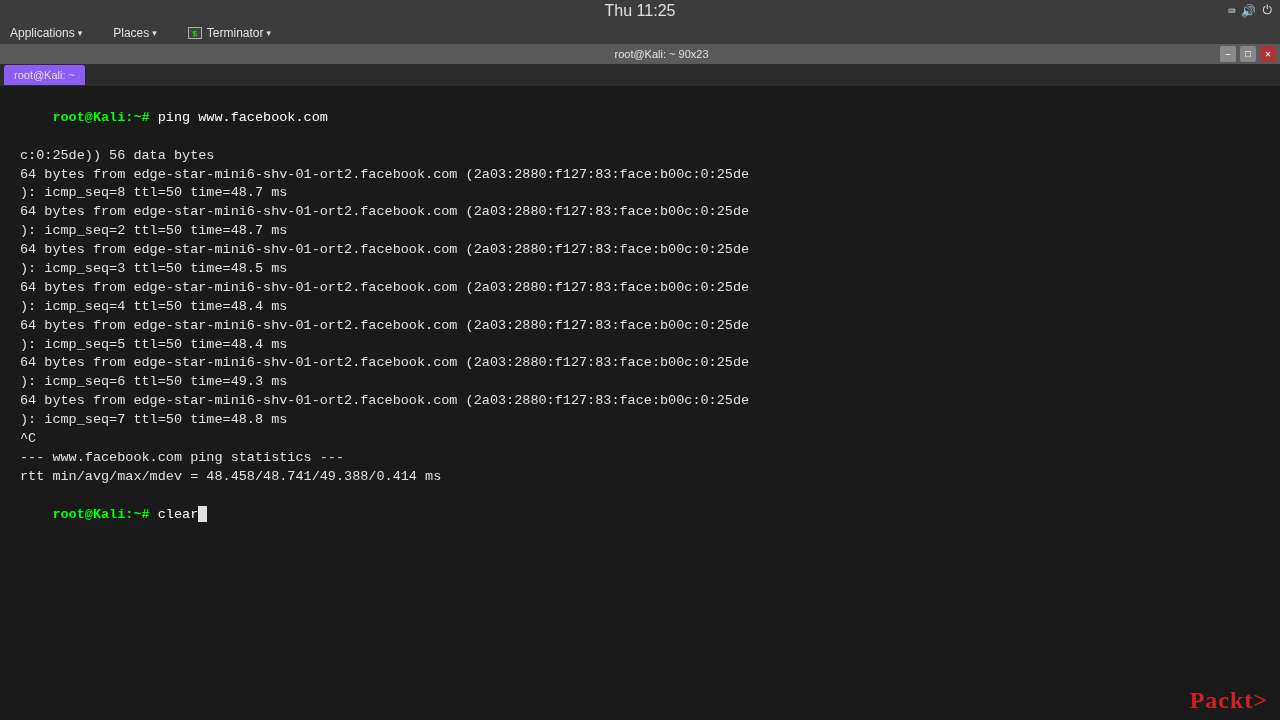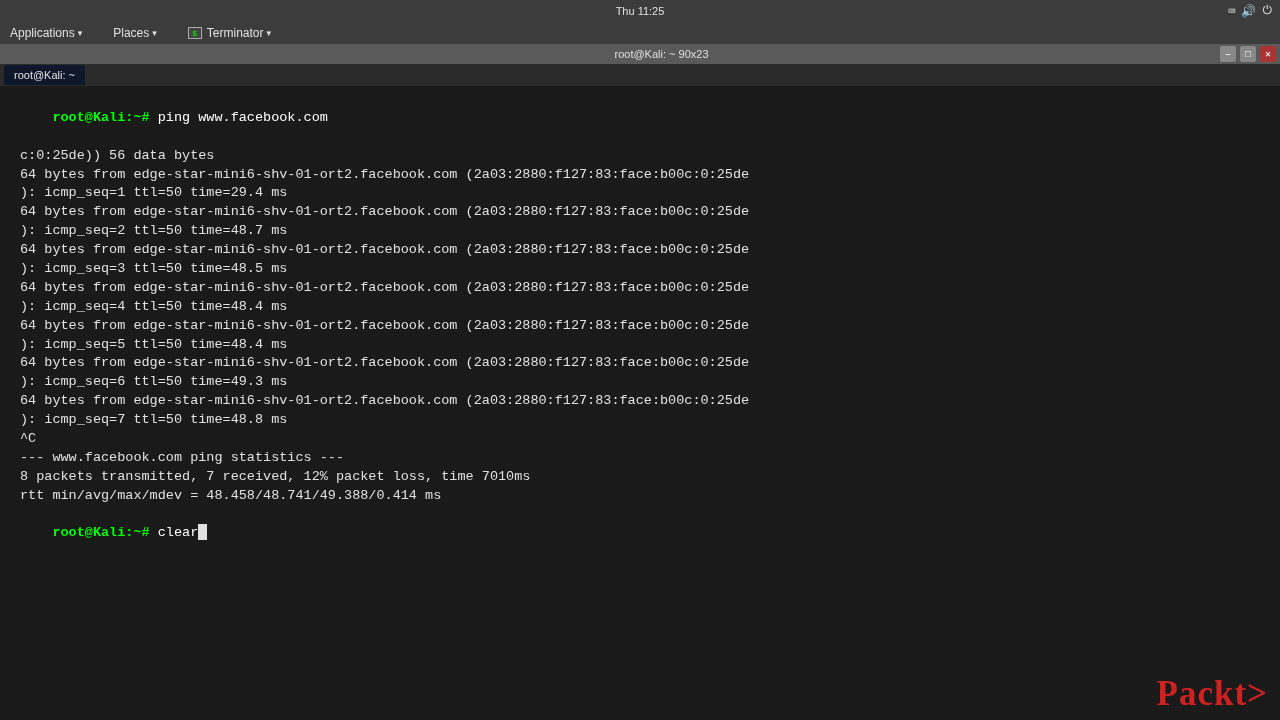--- a/index.html
+++ b/index.html
@@ -81,34 +81,34 @@
       font-size: 11px;
       font-family: sans-serif;
       padding: 2px 10px;
       border-radius: 3px 3px 0 0;
       cursor: pointer;
       display: flex;
       align-items: center;
       gap: 5px;
       height: 20px;
     }
-    .tab-item.active { background: #0f172a; }
+    .tab-item.active { background: #8b5cf6; }
 
     
     #topbar {
       background: #3c3c3c;
       height: 22px;
       display: flex;
       align-items: center;
       justify-content: center;
       position: relative;
     }
     #clock {
       color: #e0e0e0;
-      font-size: 11px;
+      font-size: 16px;
       font-family: sans-serif;
     }
     #tray {
       position: absolute;
       right: 8px;
       display: flex;
       align-items: center;
       gap: 6px;
     }
     .tray-icon {
@@ -144,21 +144,21 @@
       animation: blink 1s step-end infinite;
     }
     @keyframes blink { 0%, 100% { opacity: 1; } 50% { opacity: 0; } }
 
     
     #packt-logo {
       position: absolute;
       bottom: 6px;
       right: 12px;
       color: #cc2222;
-      font-size: 35px;
+      font-size: 24px;
       font-family: Georgia, serif;
       font-weight: bold;
       letter-spacing: 1px;
     }
     #packt-logo span { color: #cc2222; }
 
     
     .term-icon {
       display: inline-block;
       width: 14px;
@@ -216,36 +216,35 @@
 </div>
 
 <div id="terminal">
 
   <div class="term-line">
     <span class="prompt-green">root@Kali:~# </span><span class="prompt-white">ping www.facebook.com</span>
   </div>
 
   <div class="term-line">c:0:25de)) 56 data bytes</div>
   <div class="term-line">64 bytes from edge-star-mini6-shv-01-ort2.facebook.com (2a03:2880:f127:83:face:b00c:0:25de</div>
-  <div class="term-line">): icmp_seq=1 ttl=50 time=29.4 ms</div>
+  <div class="term-line">): icmp_seq=8 ttl=50 time=48.7 ms</div>
   <div class="term-line">64 bytes from edge-star-mini6-shv-01-ort2.facebook.com (2a03:2880:f127:83:face:b00c:0:25de</div>
   <div class="term-line">): icmp_seq=2 ttl=50 time=48.7 ms</div>
   <div class="term-line">64 bytes from edge-star-mini6-shv-01-ort2.facebook.com (2a03:2880:f127:83:face:b00c:0:25de</div>
   <div class="term-line">): icmp_seq=3 ttl=50 time=48.5 ms</div>
   <div class="term-line">64 bytes from edge-star-mini6-shv-01-ort2.facebook.com (2a03:2880:f127:83:face:b00c:0:25de</div>
   <div class="term-line">): icmp_seq=4 ttl=50 time=48.4 ms</div>
   <div class="term-line">64 bytes from edge-star-mini6-shv-01-ort2.facebook.com (2a03:2880:f127:83:face:b00c:0:25de</div>
   <div class="term-line">): icmp_seq=5 ttl=50 time=48.4 ms</div>
   <div class="term-line">64 bytes from edge-star-mini6-shv-01-ort2.facebook.com (2a03:2880:f127:83:face:b00c:0:25de</div>
   <div class="term-line">): icmp_seq=6 ttl=50 time=49.3 ms</div>
   <div class="term-line">64 bytes from edge-star-mini6-shv-01-ort2.facebook.com (2a03:2880:f127:83:face:b00c:0:25de</div>
   <div class="term-line">): icmp_seq=7 ttl=50 time=48.8 ms</div>
   <div class="term-line">^C</div>
   <div class="term-line">--- www.facebook.com ping statistics ---</div>
-  <div class="term-line">8 packets transmitted, 7 received, 12% packet loss, time 7010ms</div>
   <div class="term-line">rtt min/avg/max/mdev = 48.458/48.741/49.388/0.414 ms</div>
 
   <div class="term-line">
     <span class="prompt-green">root@Kali:~# </span><span class="prompt-white">clear</span><span class="cursor"></span>
   </div>
 
   <div id="packt-logo">
     <span>Packt</span><span>&gt;</span>
   </div>
 </div>

